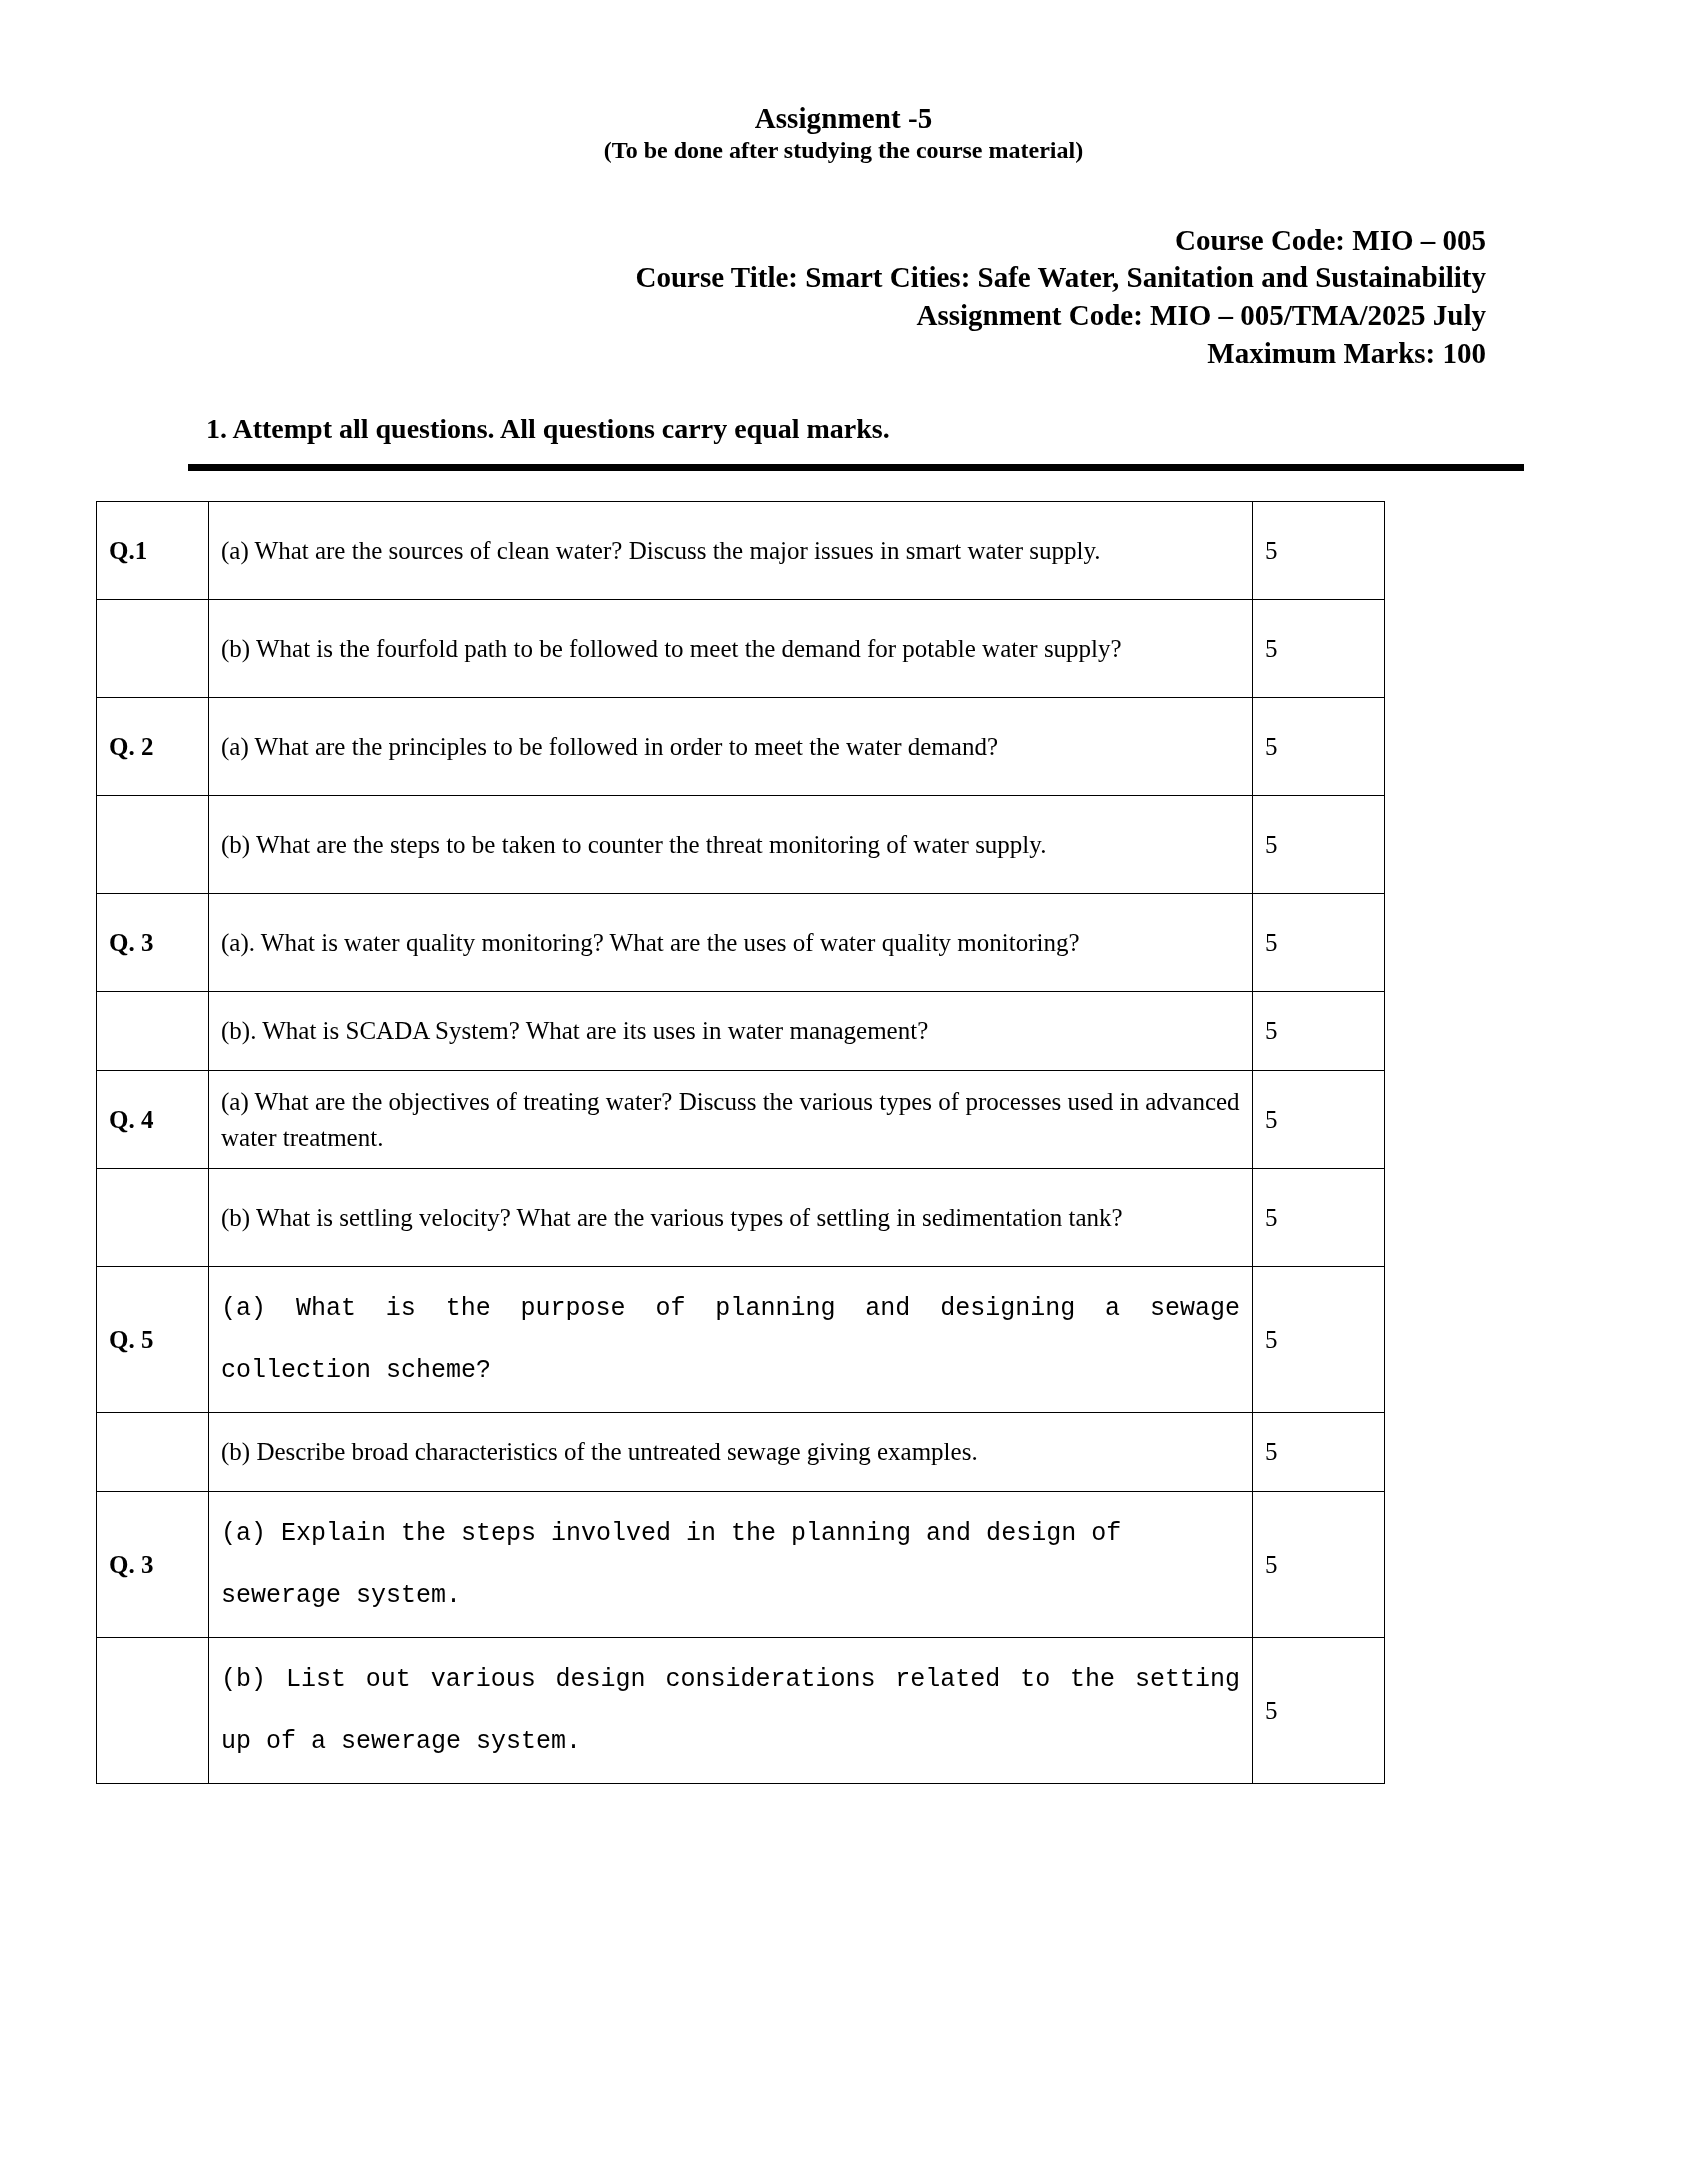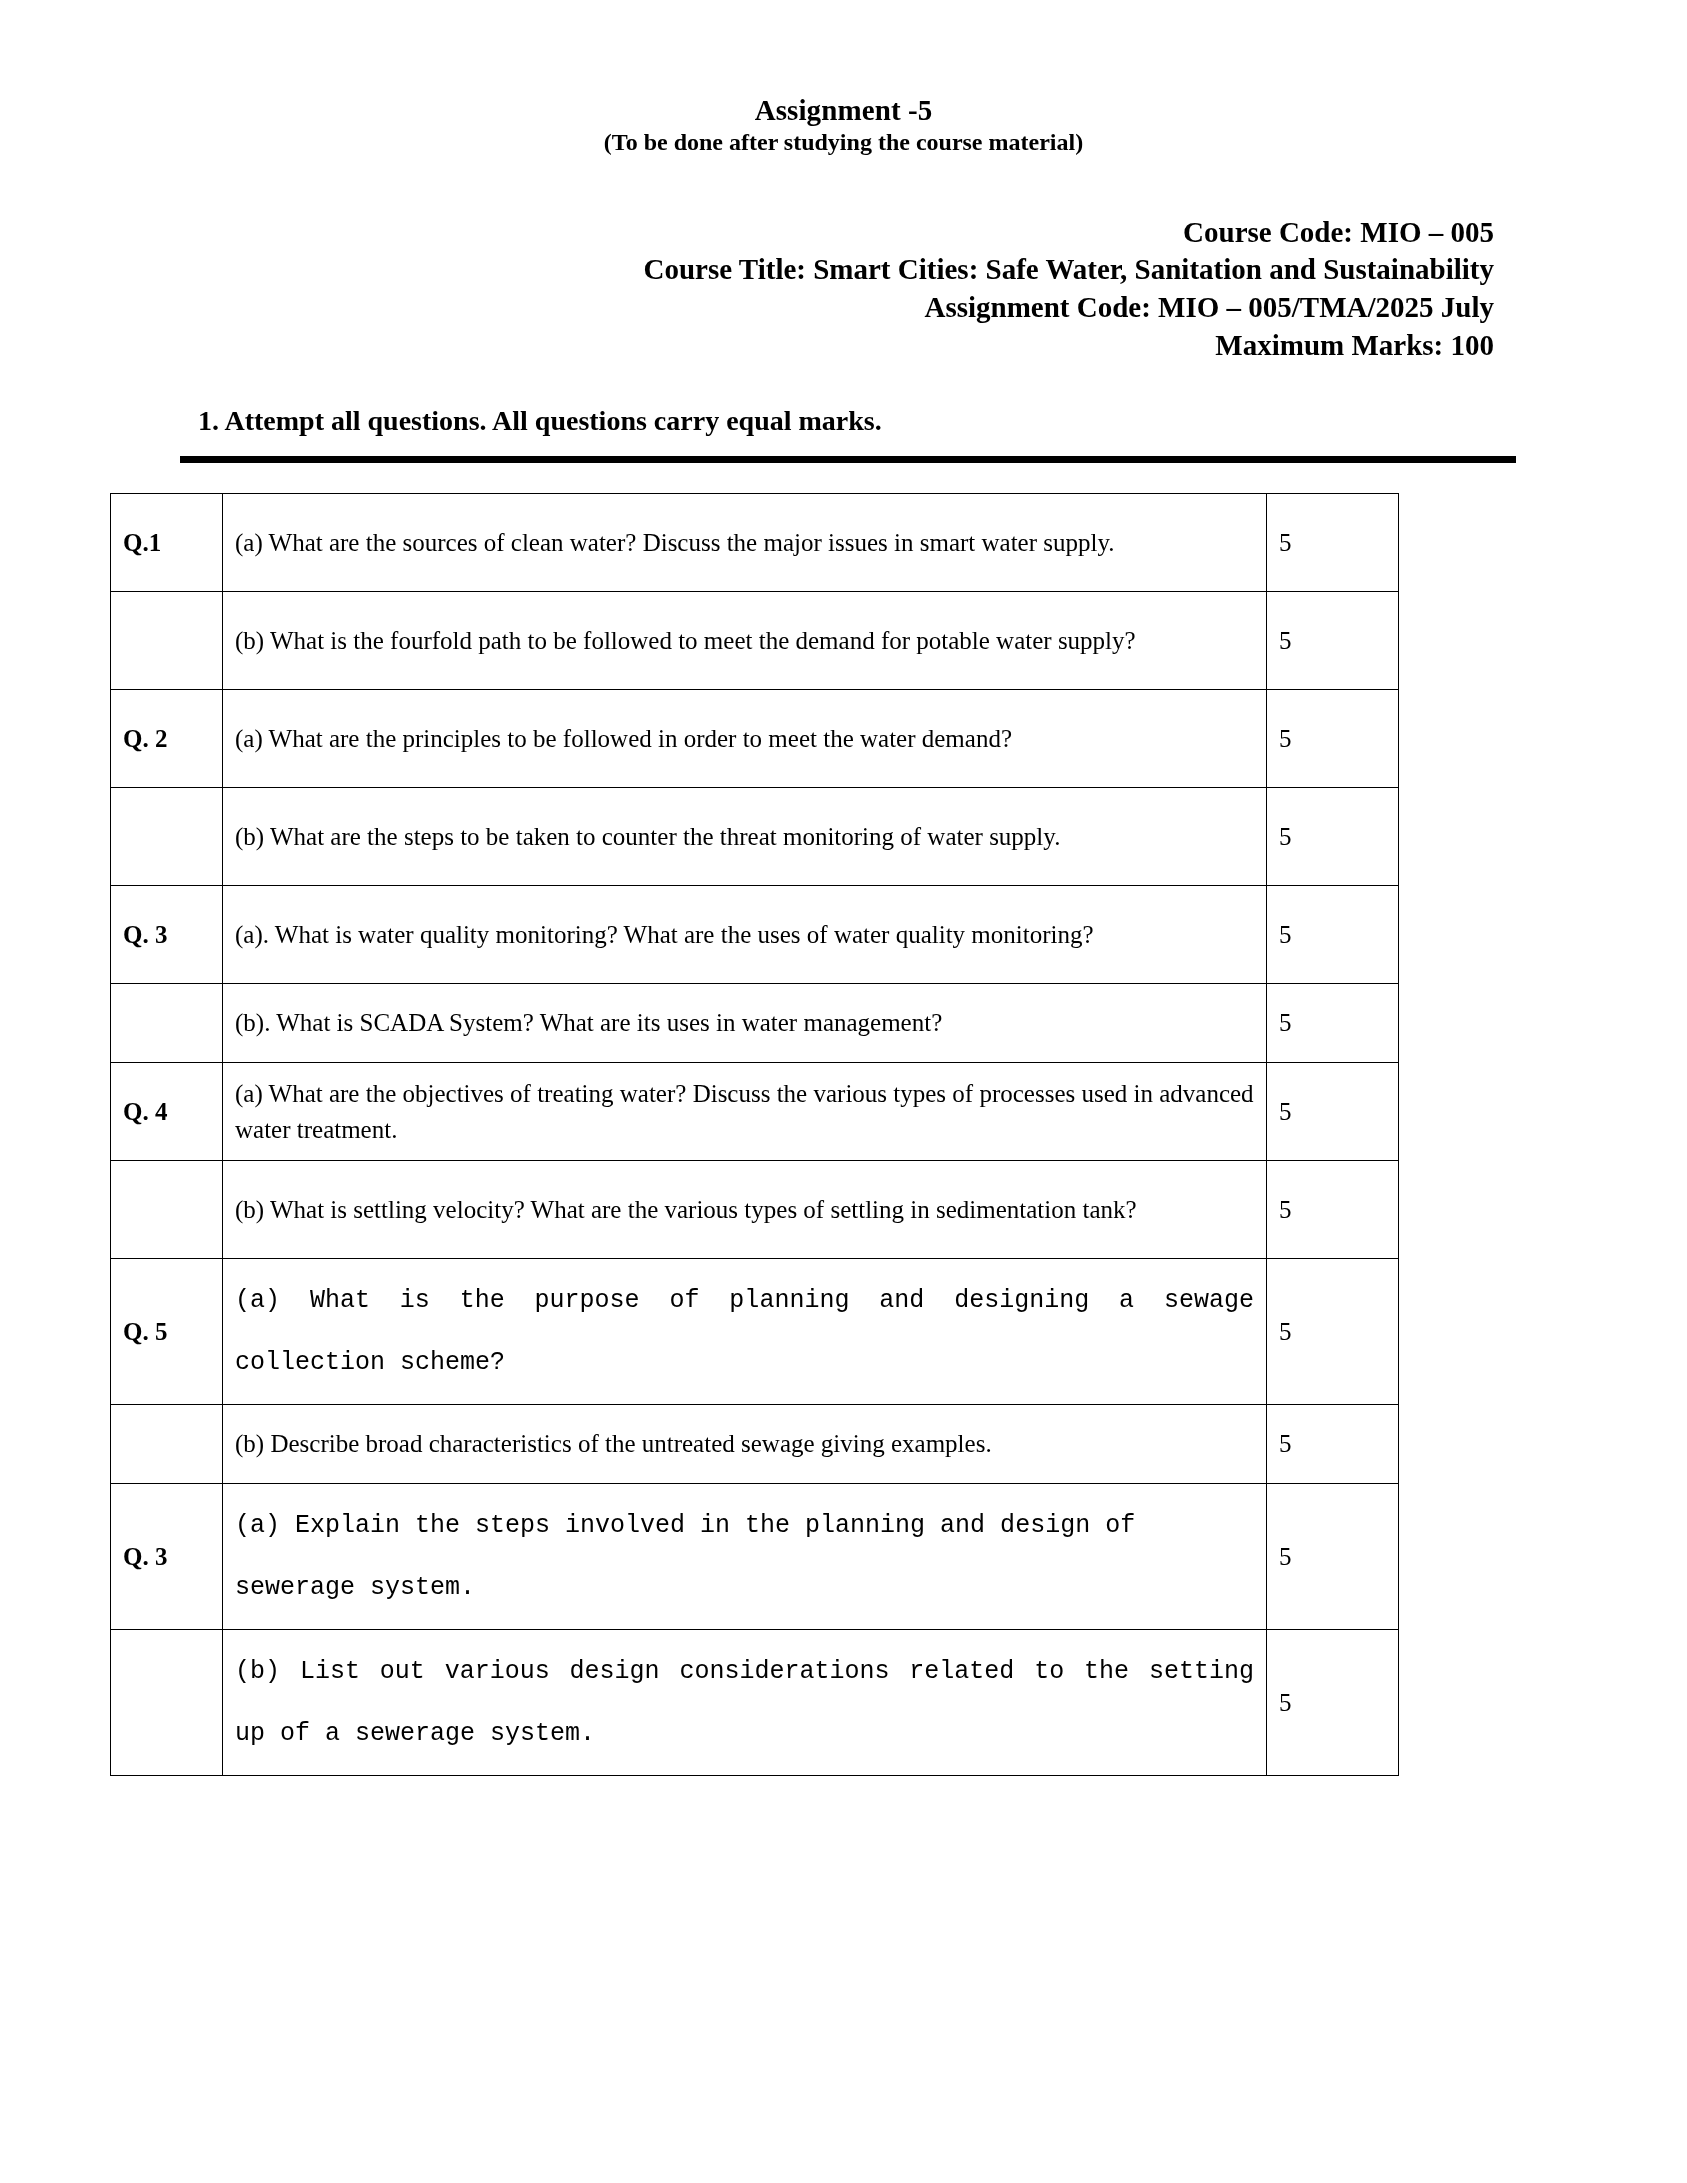--- a/index.html
+++ b/index.html
@@ -12,21 +12,21 @@
     height: 2183px;
     font-family: "Liberation Serif", "DejaVu Serif", serif;
     color: #000000;
     -webkit-font-smoothing: antialiased;
   }
   .page {
     position: relative;
     width: 1687px;
     height: 1800px;
     box-sizing: border-box;
-    padding: 0;
+    padding: 8px;
     overflow: hidden;
   }
 
   
   .header {
     padding-top: 93px;
   }
   .title-line {
     text-align: center;
     font-weight: bold;
@@ -68,21 +68,21 @@
     margin: 18.5px auto 0 auto;
     width: 1336px;
     margin-left: 180px;
     height: 6.6px;
     background: #000000;
   }
 
   
   .qtable-wrap {
     margin-top: 30px;
-    margin-left: 110px;
+    margin-left: 88px;
     width: 1289px;
   }
   table.qtable {
     border-collapse: collapse;
     width: 1289px;
     table-layout: fixed;
   }
   table.qtable td {
     border: 1.3px solid #000000;
     vertical-align: middle;

